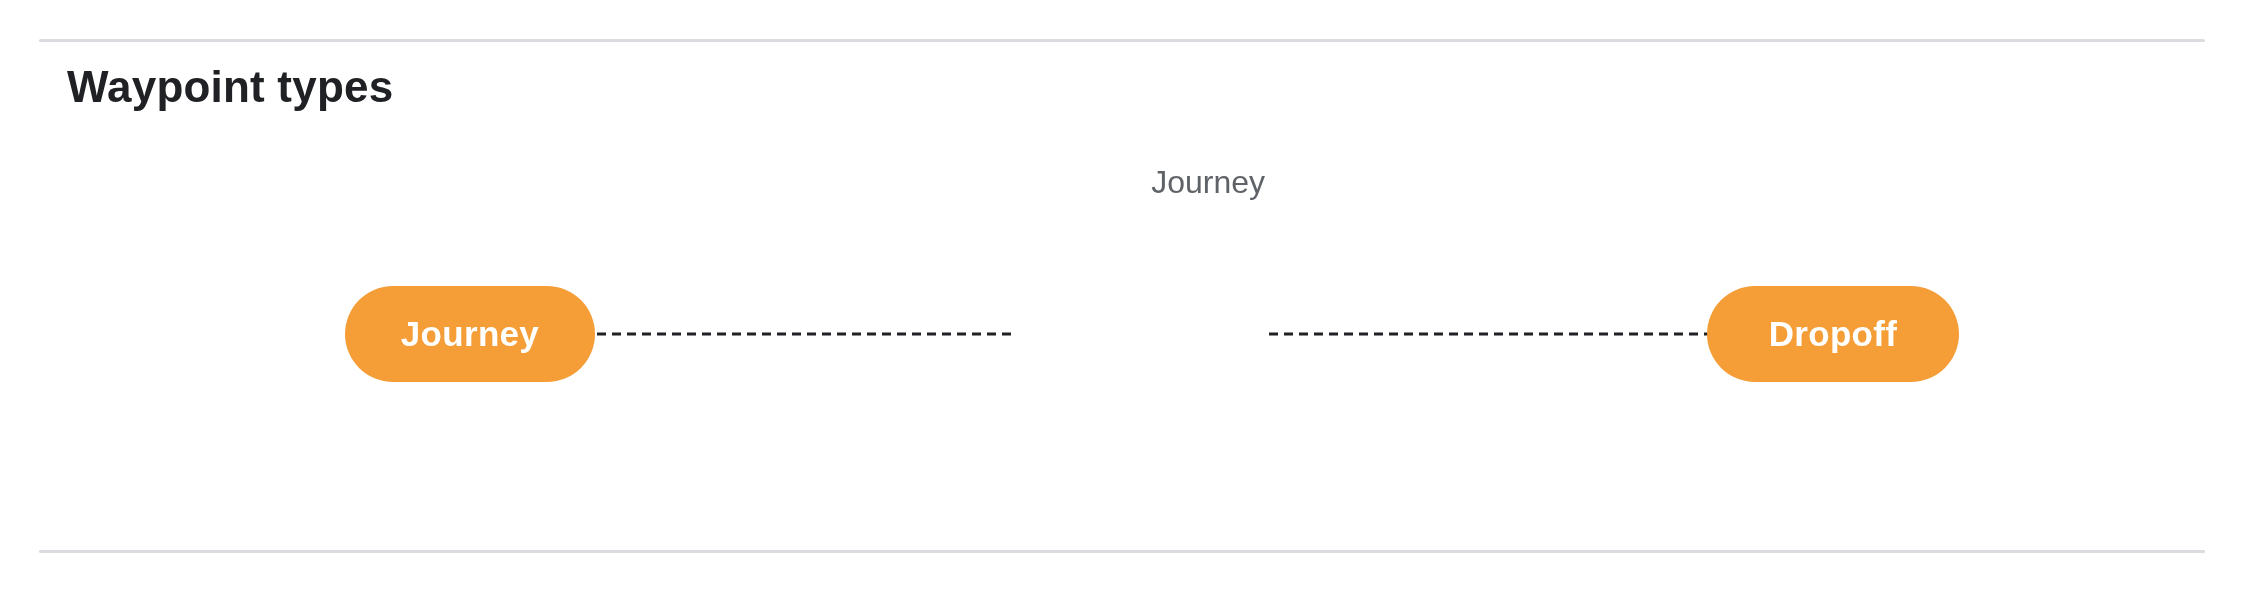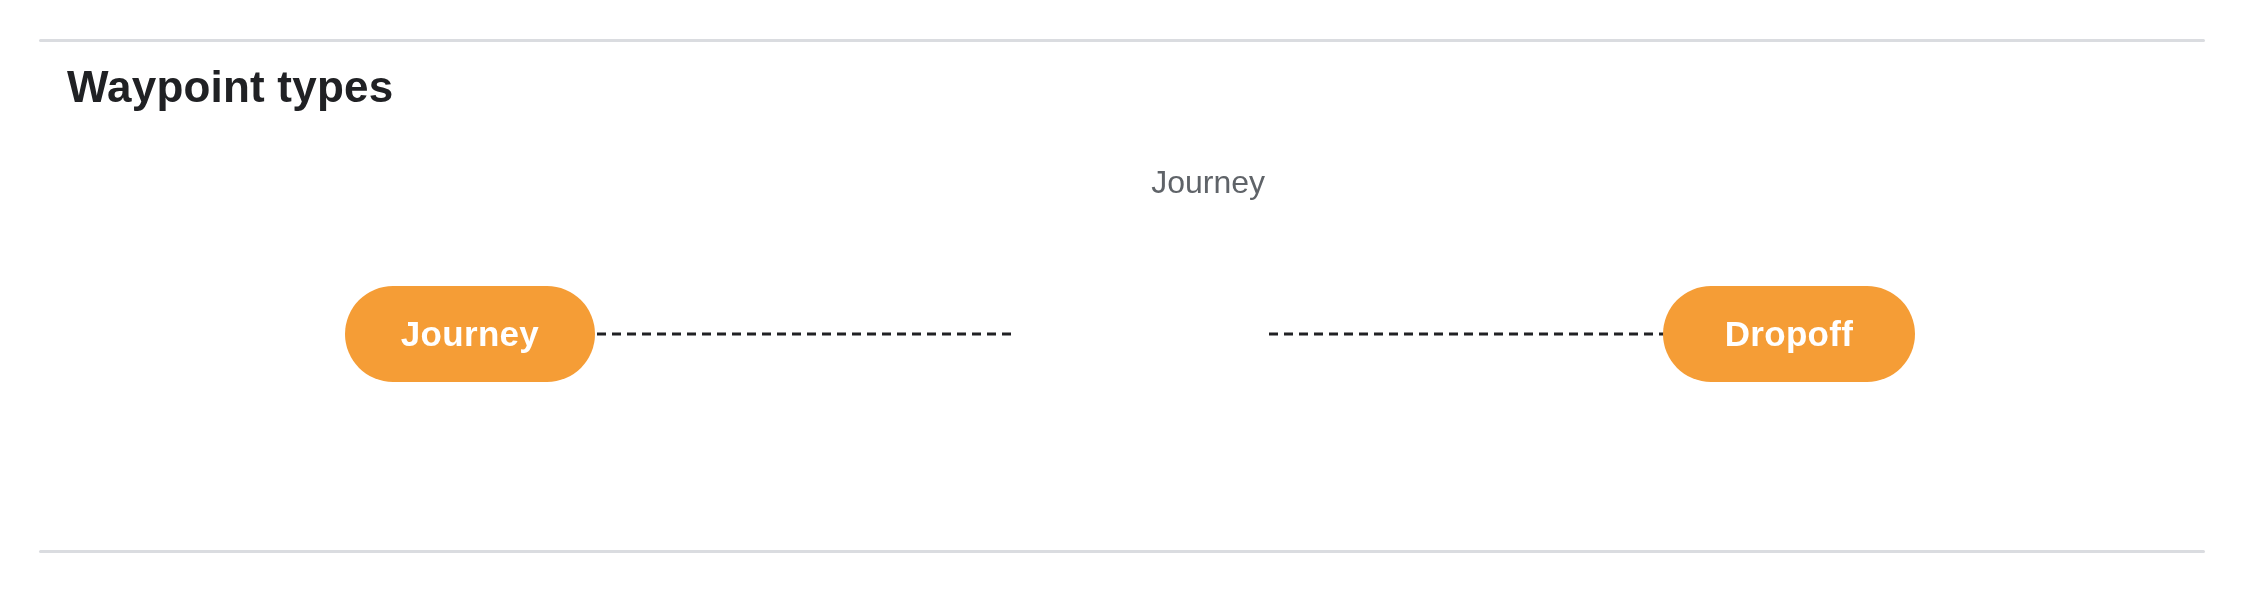--- a/index.html
+++ b/index.html
@@ -94,21 +94,21 @@
     background: var(--node-fill-orange);
     color: var(--node-text-on-orange);
   }
   .pill.outlined {
     background: var(--background);
     border: 3px solid var(--node-outline-blue);
     color: var(--node-text-gray);
   }
   .pill.pickup { left: 345px; width: 250px; }
   .pill.intermediate { left: 1013px; width: 254px; }
-  .pill.dropoff { left: 1663px; width: 252px; }
+  .pill.dropoff { left: 1707px; width: 252px; }
 </style>
 </head>
 <body>
 
 <div class="canvas">
 
   <div class="divider top"></div>
 
   <h1 class="heading">Waypoint types</h1>
 

